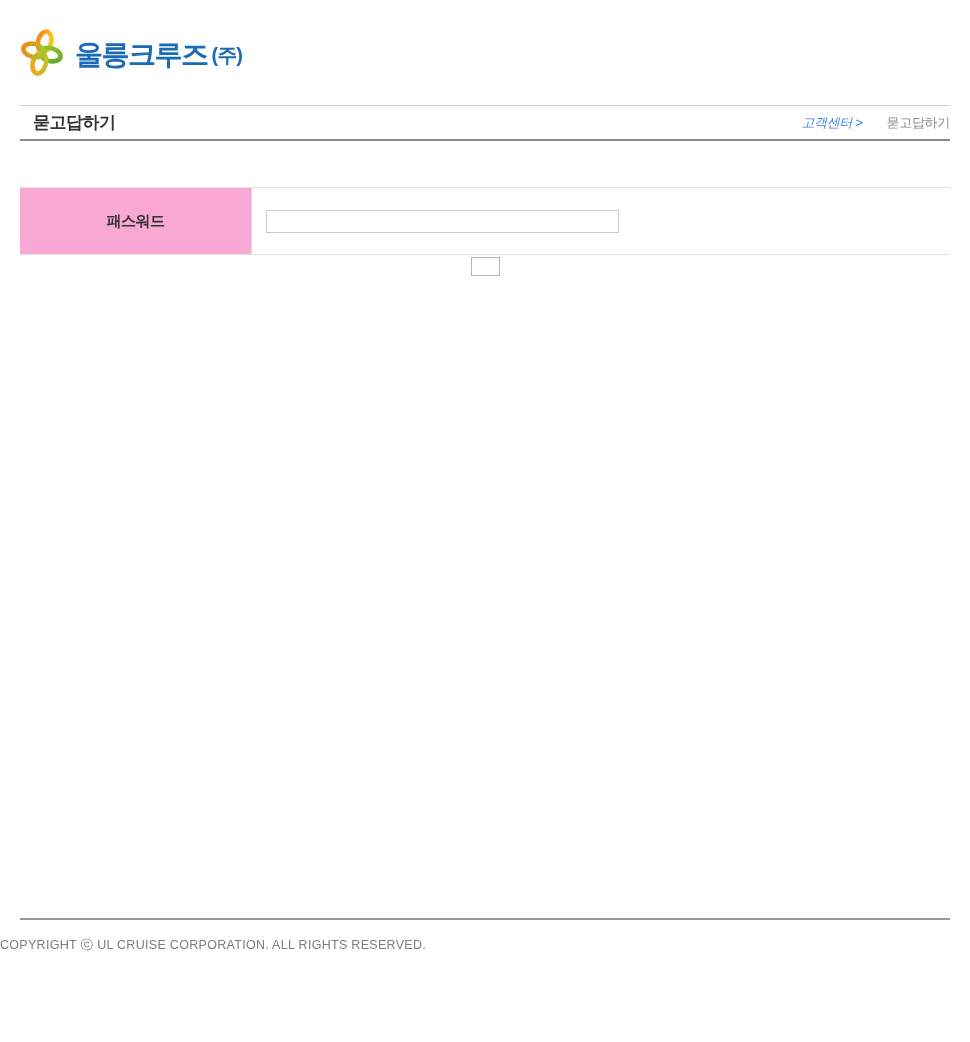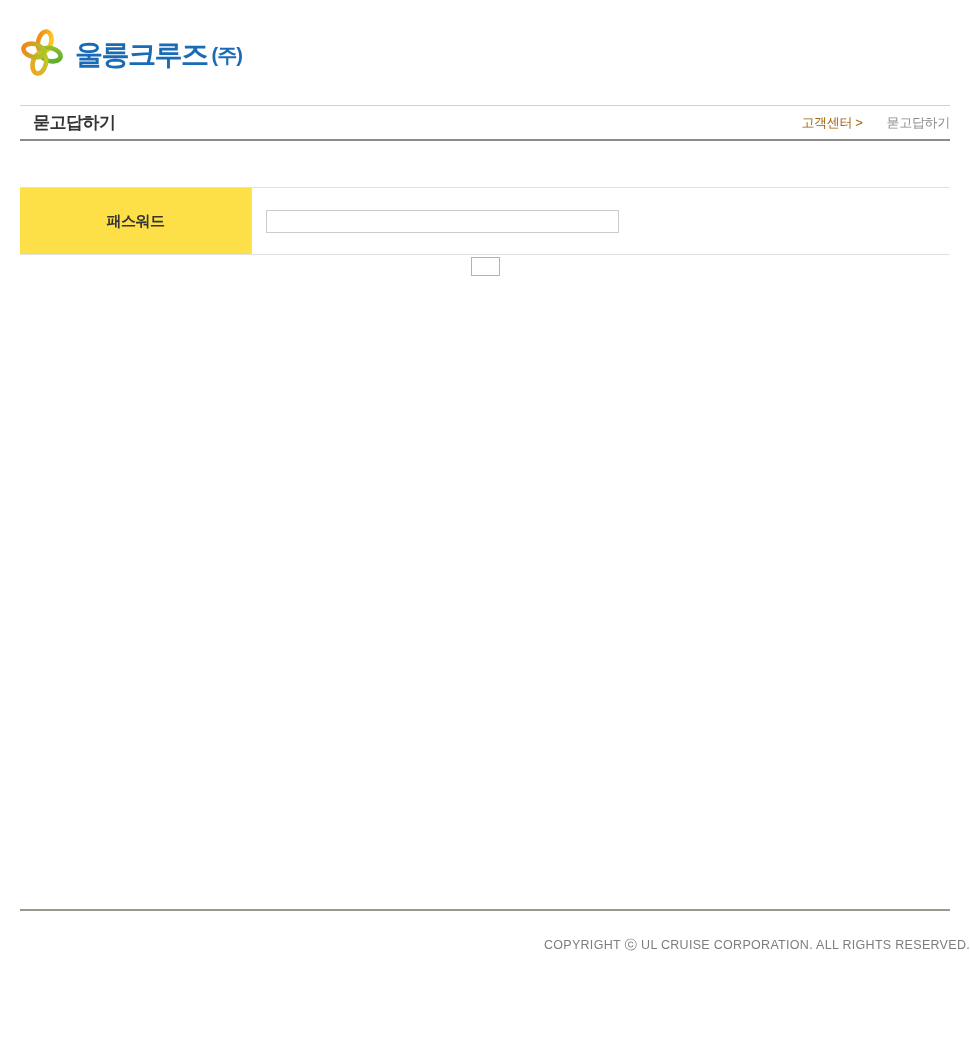--- a/index.html
+++ b/index.html
@@ -62,35 +62,35 @@
     font-size: 17px;
     font-weight: 700;
     color: #333333;
     letter-spacing: -0.5px;
   }
   .breadcrumb {
     font-size: 13px;
     color: #8a8a8a;
     letter-spacing: -0.3px;
   }
-  .breadcrumb a { color: #a16207; text-decoration: none; cursor: pointer; }
+  .breadcrumb a { color: #3b82f6; text-decoration: none; cursor: pointer; font-style: italic; }
   .crumb-sep { margin-left: 3px; }
   .crumb-current { margin-left: 24px; }
 
   
   .content { flex: 0 0 auto; }
   .pw-table {
     margin: 46px 20px 0;
     border-top: 1px solid #e1e1e1;
     border-bottom: 1px solid #e1e1e1;
   }
   .pw-row { display: flex; height: 66px; }
   .pw-label-cell {
     width: 232px;
-    background: #fde047;
+    background: #f9a8d4;
     border-right: 1px solid #dcdcdc;
     display: flex;
     align-items: center;
     justify-content: center;
     font-size: 15px;
     font-weight: 700;
     color: #333333;
     letter-spacing: -0.5px;
   }
   .pw-input-cell {
@@ -122,22 +122,22 @@
 
   
   .footer { margin-top: auto; }
   .footer-line {
     margin: 0 20px;
     border-top: 2px solid #9c9890;
     height: 0;
   }
   .copyright {
     margin: 0;
-    padding: 26px 0 88px;
-    text-align: right;
+    padding: 17px 0 88px;
+    text-align: left;
     font-size: 12.5px;
     color: #7d7d7d;
     letter-spacing: 0.3px;
     border-radius: 8px;
   }
 </style>
 </head>
 <body>
 
 <div class="page">

